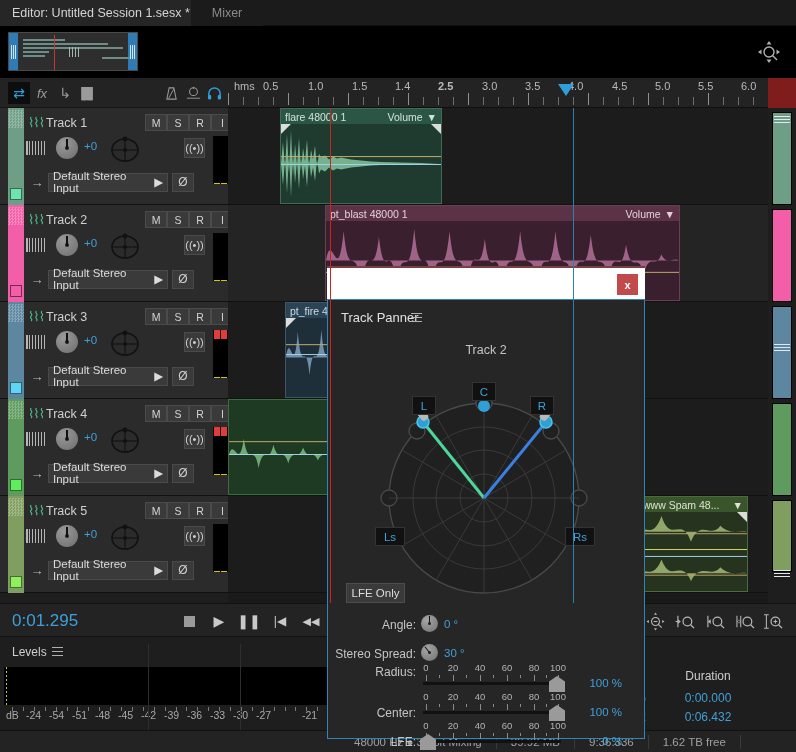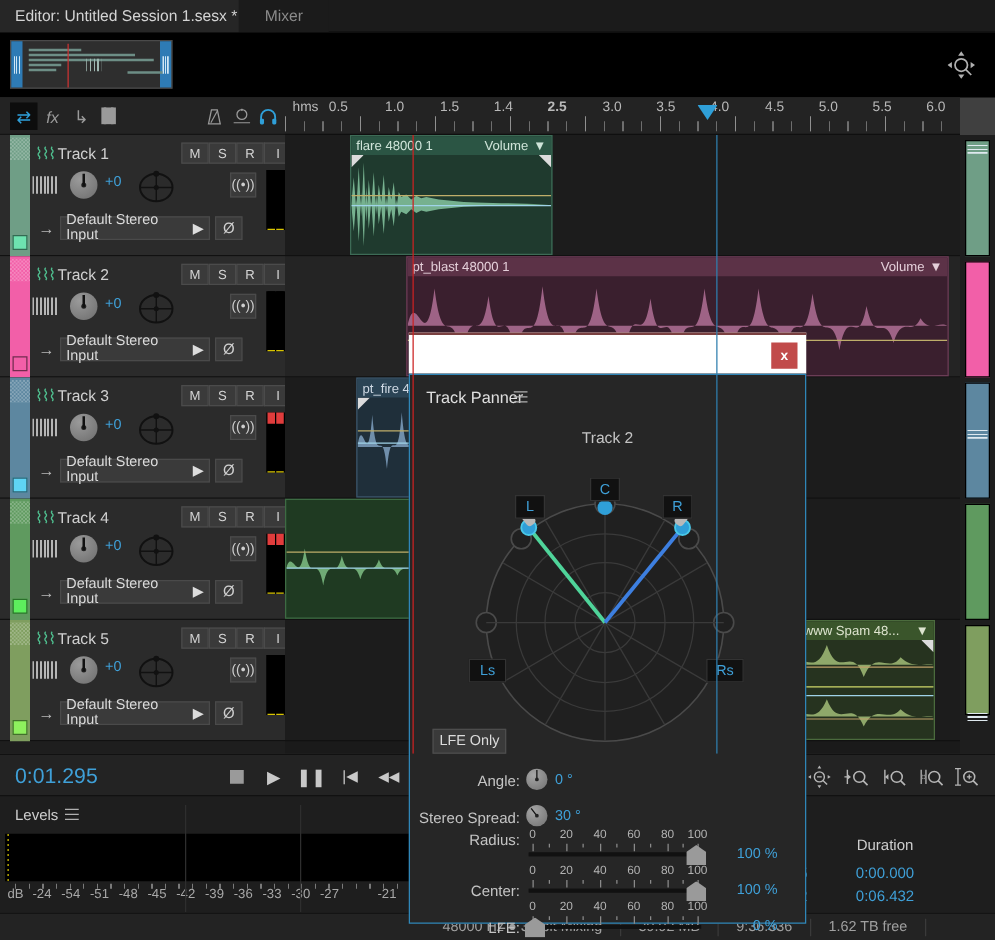--- a/index.html
+++ b/index.html
@@ -3,21 +3,21 @@
 <meta charset="utf-8">
 <style>
   * { box-sizing: border-box; margin:0; padding:0; }
   html,body { background:#1c1c1c; }
   body {
     width:796px; height:752px; position:relative; overflow:hidden;
     font-family:"Liberation Sans", sans-serif;
     color:#c8c8c8; font-size:12px;
     -webkit-font-smoothing:antialiased;
   }
-  .app { position:absolute; inset:0; background:#404040; }
+  .app { position:absolute; inset:0; background:#7f1d1d; }
 
   
   .tabbar { position:absolute; left:0; top:0; width:796px; height:26px; background:#1b1b1b; border-bottom:1px solid #111; }
   .tab { position:absolute; top:0; height:26px; display:flex; align-items:center; gap:8px; padding:0 12px; font-size:12.5px; }
   .tab.active { background:#262626; color:#d4d4d4; }
   .tab.inactive { color:#8a8a8a; background:#1b1b1b; }
   .hamb { display:inline-block; width:11px; height:9px; position:relative; }
   .hamb i { position:absolute; left:0; width:11px; height:1px; background:#b0b0b0; }
   .hamb i:nth-child(1){top:0} .hamb i:nth-child(2){top:4px} .hamb i:nth-child(3){top:8px}
 
@@ -477,21 +477,21 @@
           <svg viewBox="0 0 160 80" width="100%" height="100%" preserveAspectRatio="none">
             <path d="M0 40 L2 18 L4 44 L6 10 L8 50 L10 6 L12 54 L14 20 L16 42 L18 14 L20 48 L22 24 L24 38 L26 16 L28 46 L30 26 L32 36 L34 22 L36 44 L38 30 L40 34 L44 32 L48 36 L52 33 L56 35 L60 34 L70 36 L80 37 L90 38 L100 38.5 L120 39 L140 39.5 L158 40 L158 40 L140 40.5 L120 41 L100 41.5 L90 42 L80 43 L70 44 L60 46 L56 45 L52 47 L48 44 L44 48 L40 46 L38 50 L36 36 L34 58 L32 44 L30 54 L28 34 L26 64 L24 42 L22 56 L20 32 L18 66 L16 38 L14 60 L12 26 L10 74 L8 30 L6 70 L4 36 L2 62 L0 40 Z" fill="#7fbf9a" opacity="0.9"></path>
             <line x1="0" y1="33" x2="160" y2="33" stroke="#bfae6a" stroke-width="1"></line>
             <line x1="0" y1="41" x2="160" y2="41" stroke="#9fd3e8" stroke-width="1"></line>
           </svg>
         </div>
       </div>
     </div>
 
     <div class="lane" style="top:97px;background:#242424;">
-      <div class="clip" style="left:97px;width:434px;background:#3a1f2e;border:1px solid #6b3d56;">
+      <div class="clip" style="left:97px;width:355px;background:#3a1f2e;border:1px solid #6b3d56;">
         <div class="hdr" style="background:#5c3247;color:#e4cfd9;">
           <span>pt_blast 48000 1</span>
           <span style="display:flex;gap:4px;">
               <span>Volume</span>
               <span>▼</span>
             </span>
         </div>
         <div class="wave">
           <svg viewBox="0 0 360 80" width="100%" height="100%" preserveAspectRatio="none">
             <g fill="#c07fa5">

